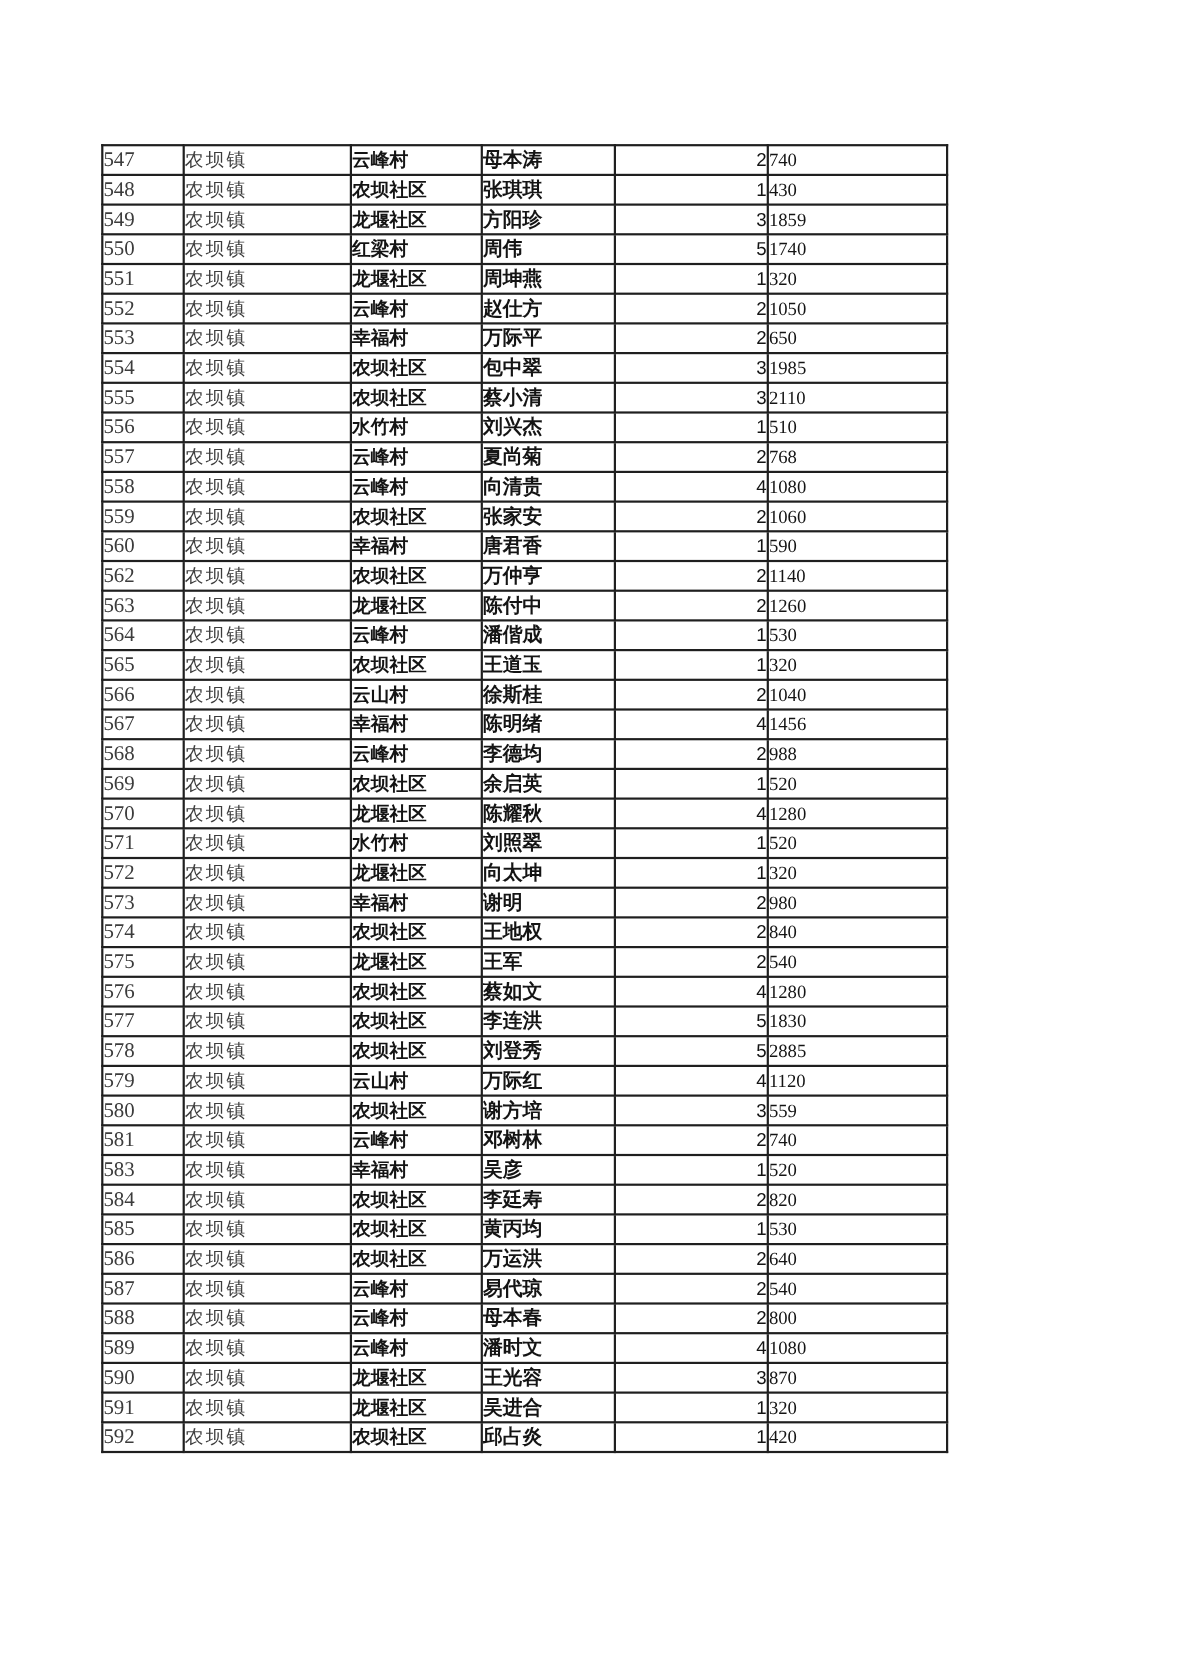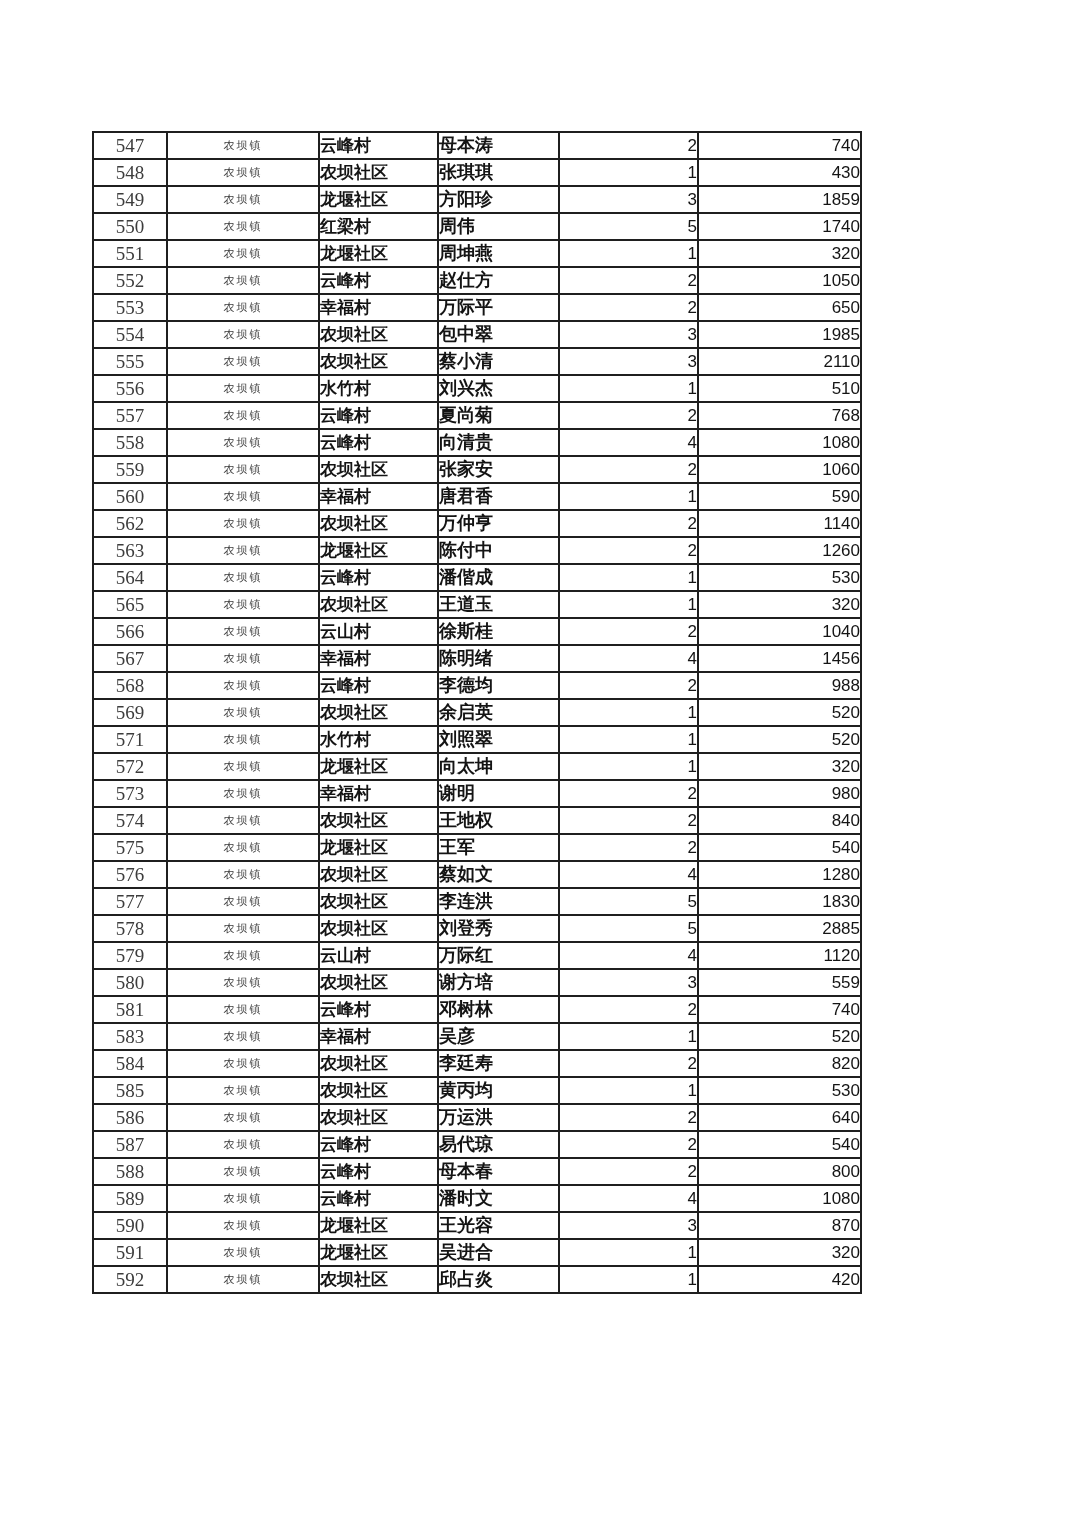--- a/index.html
+++ b/index.html
@@ -26,31 +26,30 @@
     height: 25px;
     line-height: 25px;
     padding: 0;
     overflow: hidden;
     white-space: nowrap;
     vertical-align: middle;
   }
   
   td.col-rowno {
     width: 72px;
-    text-align: center;
     font-family: "Liberation Serif", "DejaVu Serif", serif;
     font-size: 19px;
     color: #3c3c3c;
   }
   
   td.col-town {
     width: 150px;
-    text-align: center;
+    text-align: left;
     font-family: "Liberation Serif", "DejaVu Serif", serif;
-    font-size: 11px;
+    font-size: 17px;
     letter-spacing: 2px;
     color: #3c3c3c;
   }
   
   td.col-village {
     width: 117px;
     text-align: left;
     padding-left: 5px;
     font-family: "Liberation Sans", "DejaVu Sans", sans-serif;
     font-weight: 600;
@@ -72,23 +71,22 @@
     width: 137px;
     text-align: right;
     padding-right: 6px;
     font-family: "Liberation Sans", "DejaVu Sans", sans-serif;
     font-size: 17px;
     color: #141414;
   }
   
   td.col-amount {
     width: 161px;
-    text-align: right;
     padding-right: 6px;
-    font-family: Liberation Sans, sans-serif;
+    font-family: Liberation Serif, serif;
     font-size: 17px;
     color: #141414;
   }
 </style>
 </head>
 <body>
 
 <div class="page">
   <table class="data-table">
     <tbody>
@@ -262,20 +260,28 @@
         </tr>
         <tr>
           <td class="col-rowno">569</td>
           <td class="col-town">农坝镇</td>
           <td class="col-village">农坝社区</td>
           <td class="col-person">余启英</td>
           <td class="col-count">1</td>
           <td class="col-amount">520</td>
         </tr>
         <tr>
+          <td class="col-rowno">570</td>
+          <td class="col-town">农坝镇</td>
+          <td class="col-village">龙堰社区</td>
+          <td class="col-person">陈耀秋</td>
+          <td class="col-count">4</td>
+          <td class="col-amount">1280</td>
+        </tr>
+        <tr>
           <td class="col-rowno">571</td>
           <td class="col-town">农坝镇</td>
           <td class="col-village">水竹村</td>
           <td class="col-person">刘照翠</td>
           <td class="col-count">1</td>
           <td class="col-amount">520</td>
         </tr>
         <tr>
           <td class="col-rowno">572</td>
           <td class="col-town">农坝镇</td>

